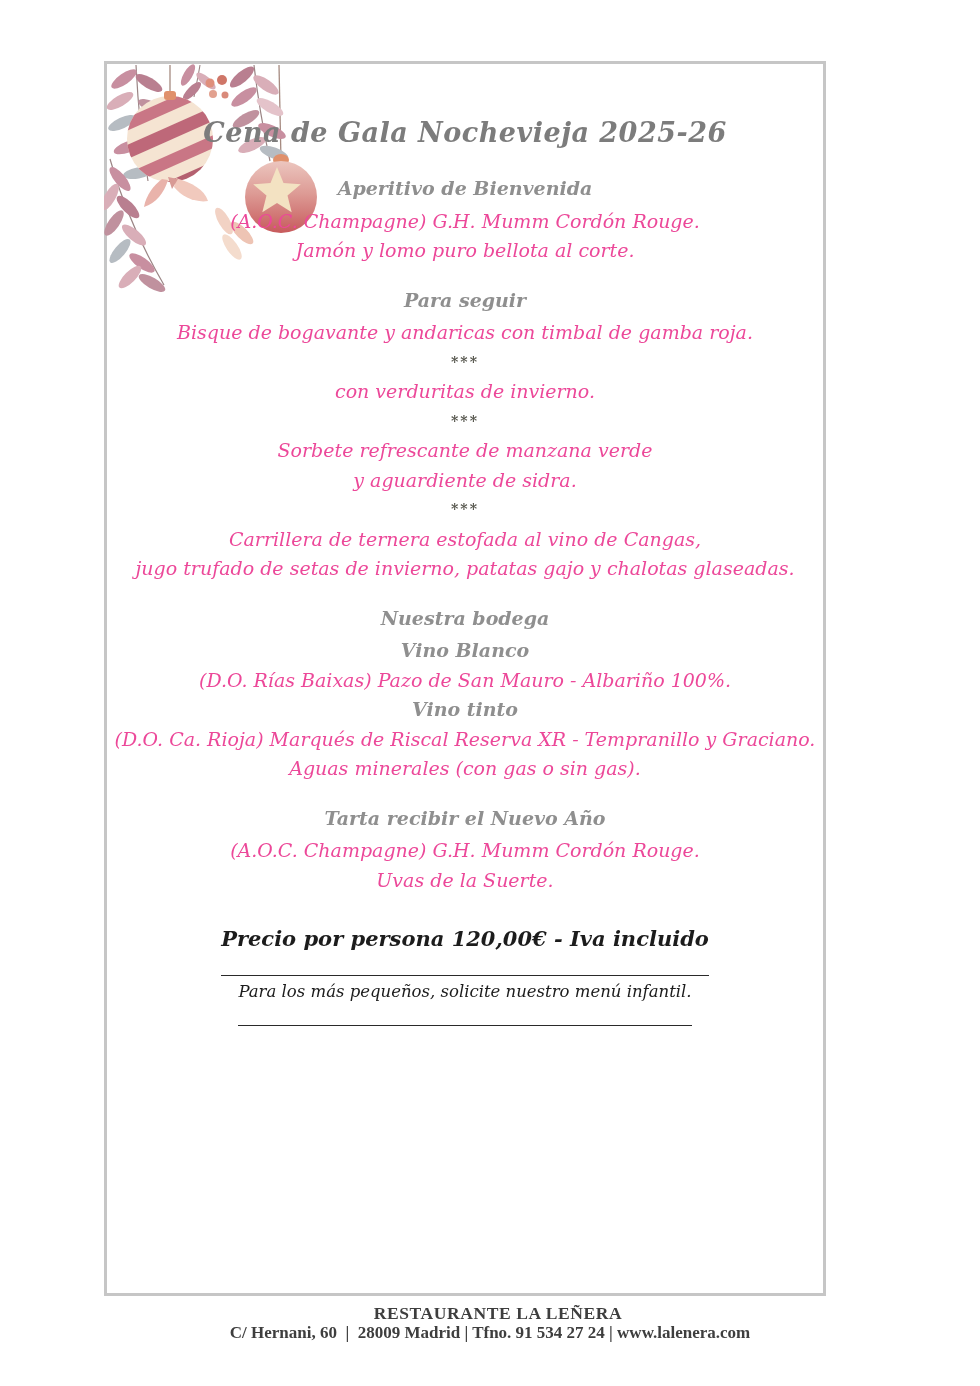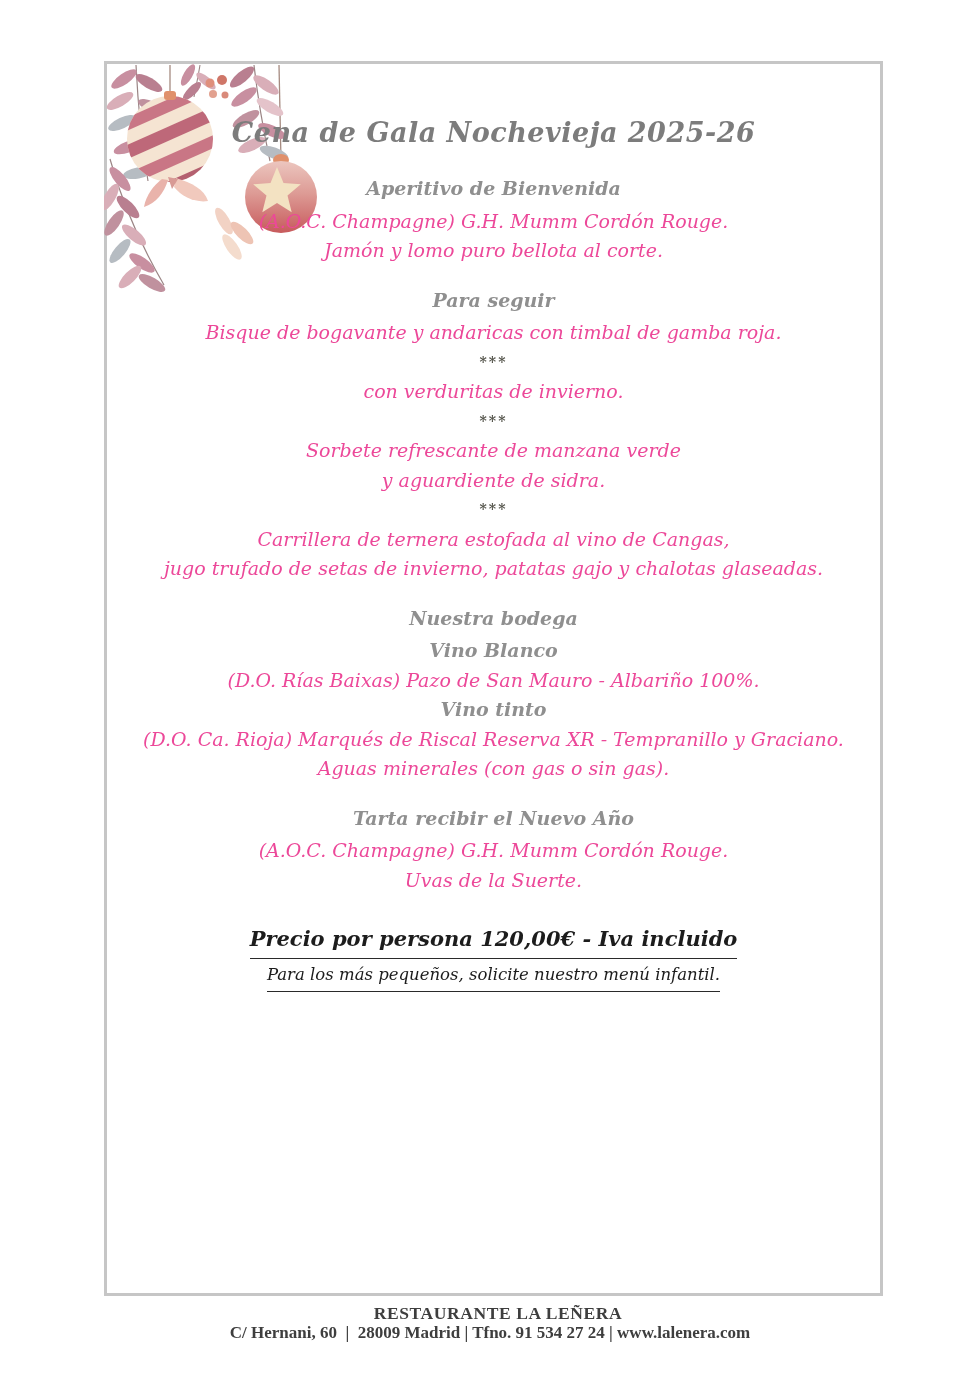--- a/index.html
+++ b/index.html
@@ -2,21 +2,21 @@
 <html><head>
 <meta charset="utf-8">
 <style>
   * { margin:0; padding:0; box-sizing:border-box; }
   html,body { width:980px; height:1386px; background:#ffffff; overflow:hidden; }
   body { font-family:"DejaVu Serif", serif; position:relative; }
 
   .page { position:relative; width:980px; height:1386px; background:#ffffff; }
 
   .menu-box {
-    position:absolute; left:104px; top:61px; width:779px; height:1235px;
+    position:absolute; left:104px; top:61px; width:722px; height:1235px;
     border:3px solid #c6c6c6; background:#ffffff;
   }
 
   .decoration {
     position:absolute; left:-3px; top:-3px; width:255px; height:250px;
     pointer-events:none;
   }
 
   .menu-content {
     position:relative; width:100%; height:100%;
@@ -45,21 +45,21 @@
     font-size:14px; font-weight:bold; color:#55554c;
     line-height:29.5px; letter-spacing:2px;
   }
 
   .price-block { margin-top:27px; }
   .price-line {
     font-size:21px; font-weight:bold; font-style:italic; color:#1c1c1c;
     line-height:34px;
   }
   .price-line span, .kids-note span {
-    display:inline-block; border-bottom:1.5px solid #2a2a2a; padding-bottom:2px;
+    display:inline-block; border-bottom:1.5px solid #2a2a2a; padding-bottom:19px;
   }
   .kids-note {
     font-size:16.5px; font-style:italic; color:#1c1c1c;
     line-height:28px; margin-top:2px;
   }
 
   .page-footer {
     position:absolute; left:0; right:0; top:1303px; text-align:center;
     font-family:"Liberation Serif", serif; color:#3e3e3e;
   }

